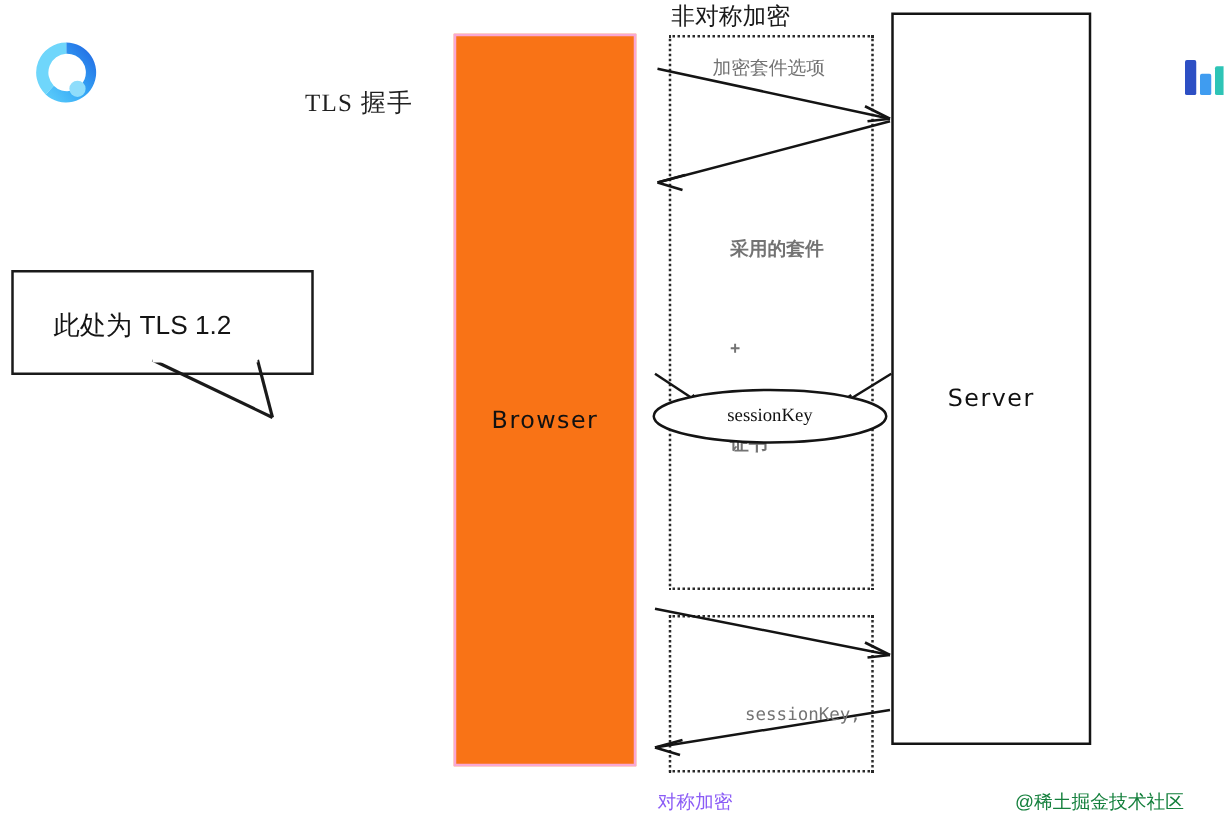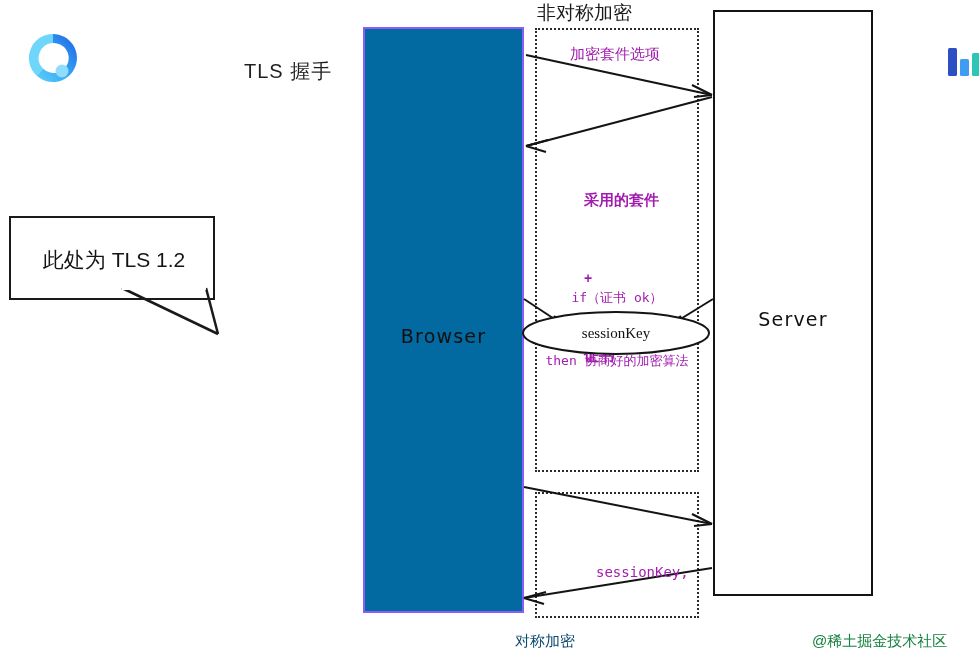--- a/index.html
+++ b/index.html
@@ -16,31 +16,32 @@
     font-family: "Liberation Sans", "DejaVu Sans", sans-serif;
   }
   .abs { position: absolute; }
 
   
   #qq-logo { left: 26px; top: 31px; width: 54px; height: 54px; }
   #chart-logo { left: 946px; top: 42px; width: 40px; height: 36px; }
 
   
   #title {
-    left: 244px; top: 58px;
+    left: 244px; top: 69px;
     font-size: 20px;
     color: #1f1f1f;
     letter-spacing: 1px;
     white-space: nowrap;
+    font-family: Liberation Serif, serif;
   }
 
   
   #callout-box {
     left: 9px; top: 216px;
-    width: 206px; height: 84px;
+    width: 242px; height: 84px;
     border: 2.5px solid #1a1a1a;
     background: #ffffff;
     box-sizing: border-box;
   }
   #callout-text {
     position: absolute;
     left: 0; top: 0;
     width: 206px; height: 84px;
     display: flex;
     align-items: center;
@@ -52,32 +53,32 @@
   #callout-tail { left: 120px; top: 286px; width: 110px; height: 52px; }
 
   
   #label-asym {
     left: 537px; top: 0px;
     font-size: 19px;
     color: #1a1a1a;
     white-space: nowrap;
   }
   #label-sym {
-    left: 515px; top: 632px;
+    left: 526px; top: 632px;
     font-size: 15px;
-    color: #0c4a6e;
+    color: #8b5cf6;
     white-space: nowrap;
   }
 
   
   #browser-box {
     left: 363px; top: 27px;
-    width: 161px; height: 586px;
-    border: 2px solid #8b5cf6;
-    background: #0369a1;
+    width: 146px; height: 586px;
+    border: 2px solid #f9a8d4;
+    background: #f97316;
     box-sizing: border-box;
   }
   #server-box {
     left: 713px; top: 10px;
     width: 160px; height: 586px;
     border: 2px solid #141414;
     background: #ffffff;
     box-sizing: border-box;
   }
   .lifeline-label {
@@ -108,21 +109,21 @@
   
   #vector-layer {
     left: 0; top: 0;
     width: 979px; height: 657px;
     pointer-events: none;
   }
 
   
   .msg {
     position: absolute;
-    color: #a21caf;
+    color: #737373;
     white-space: pre;
   }
   #msg-suite-options { left: 570px; top: 45px; font-size: 15px; }
   #msg-adopted { left: 584px; top: 135px; font-size: 15px; line-height: 26px; font-weight: bold; }
   #msg-adopted .plus { font-size: 14px; }
 
   #msg-if-cert {
     left: 536px; top: 245px;
     width: 162px;
     text-align: center;
@@ -241,24 +242,20 @@
   </svg>
 
   <div id="msg-suite-options" class="msg">加密套件选项</div>
 
   <div id="msg-adopted" class="msg">
     <div>采用的套件</div>
     <div class="plus">+</div>
     <div>证书</div>
   </div>
 
-  <div id="msg-if-cert" class="msg">
-    <div>if（证书 ok）</div>
-    <div>then 协商好的加密算法</div>
-  </div>
 
   <svg id="sessionkey-ellipse" class="abs" width="190" height="46" viewBox="0 0 190 46">
     <ellipse cx="95" cy="23" rx="93" ry="21" fill="#ffffff" stroke="#141414" stroke-width="2"></ellipse>
   </svg>
   <div id="sessionkey-text" class="abs">sessionKey</div>
 
   <div id="msg-encrypt" class="msg">
     <div class="ind1">sessionKey,</div>
     
     

